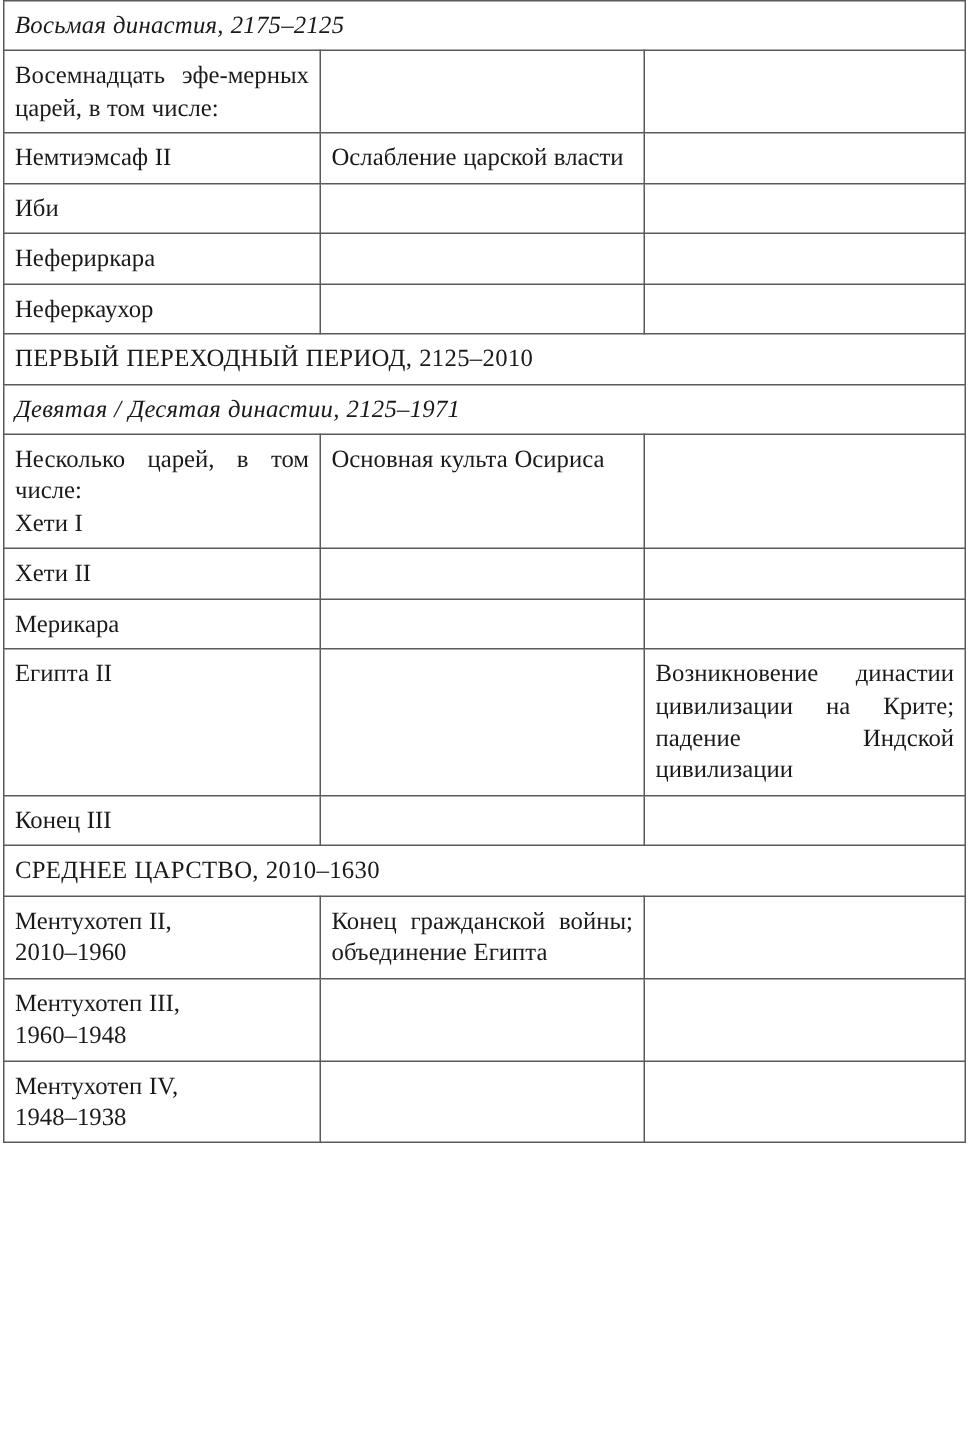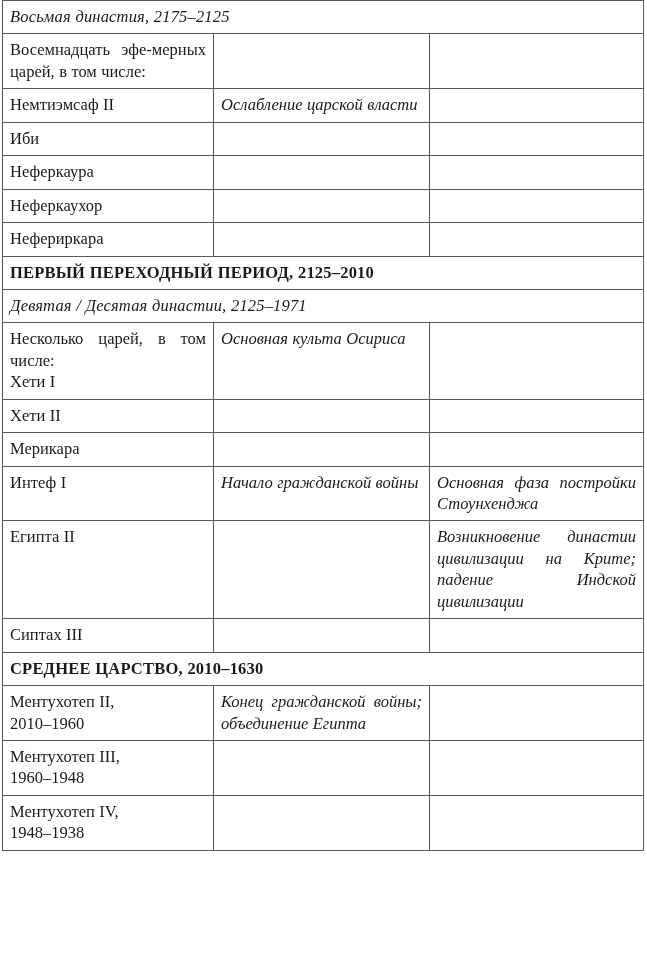--- a/index.html
+++ b/index.html
@@ -47,36 +47,35 @@
     font-size: 16.5px;
     letter-spacing: 0.01em;
     padding-top: 5px;
     padding-bottom: 5px;
     white-space: nowrap;
   }
 
   
   td.period-band {
     text-align: center;
-    font-weight: bold;
+    font-weight: normal;
     font-size: 16.5px;
     letter-spacing: 0.012em;
     padding-top: 6px;
     padding-bottom: 6px;
     white-space: nowrap;
   }
 
   td.ruler-cell {
     text-align: justify;
     text-justify: inter-word;
   }
   td.event-cell {
     text-align: justify;
     text-justify: inter-word;
-    font-style: italic;
   }
   td.blank-cell { }
 </style>
 </head>
 <body>
 
 <table id="chronology-table">
   <colgroup>
     <col class="c1">
     <col class="c2">
@@ -95,31 +94,26 @@
         <td class="ruler-cell">Немтиэмсаф II</td>
         <td class="event-cell">Ослабление царской власти</td>
         <td class="event-cell blank-cell"></td>
       </tr>
       <tr>
         <td class="ruler-cell">Иби</td>
         <td class="event-cell blank-cell"></td>
         <td class="event-cell blank-cell"></td>
       </tr>
       <tr>
-        <td class="ruler-cell">Неферкаура</td>
+        <td class="ruler-cell">Нефериркара</td>
         <td class="event-cell blank-cell"></td>
         <td class="event-cell blank-cell"></td>
       </tr>
       <tr>
         <td class="ruler-cell">Неферкаухор</td>
-        <td class="event-cell blank-cell"></td>
-        <td class="event-cell blank-cell"></td>
-      </tr>
-      <tr>
-        <td class="ruler-cell">Нефериркара</td>
         <td class="event-cell blank-cell"></td>
         <td class="event-cell blank-cell"></td>
       </tr>
       <tr>
         <td colspan="3" class="period-band">ПЕРВЫЙ ПЕРЕХОДНЫЙ ПЕРИОД, 2125–2010</td>
       </tr>
       <tr>
         <td colspan="3" class="dynasty-band">Девятая / Десятая династии, 2125–1971</td>
       </tr>
       <tr>
@@ -131,31 +125,26 @@
         <td class="ruler-cell">Хети II</td>
         <td class="event-cell blank-cell"></td>
         <td class="event-cell blank-cell"></td>
       </tr>
       <tr>
         <td class="ruler-cell">Мерикара</td>
         <td class="event-cell blank-cell"></td>
         <td class="event-cell blank-cell"></td>
       </tr>
       <tr>
-        <td class="ruler-cell">Интеф I</td>
-        <td class="event-cell">Начало гражданской войны</td>
-        <td class="event-cell">Основная фаза постройки Стоунхенджа</td>
-      </tr>
-      <tr>
         <td class="ruler-cell">Египта II</td>
         <td class="event-cell blank-cell"></td>
         <td class="event-cell">Возникновение династии цивилизации на Крите; падение Индской цивилизации</td>
       </tr>
       <tr>
-        <td class="ruler-cell">Сиптах III</td>
+        <td class="ruler-cell">Конец III</td>
         <td class="event-cell blank-cell"></td>
         <td class="event-cell blank-cell"></td>
       </tr>
       <tr>
         <td colspan="3" class="period-band">СРЕДНЕЕ ЦАРСТВО, 2010–1630</td>
       </tr>
       <tr>
         <td class="ruler-cell">Ментухотеп II,<br>2010–1960</td>
         <td class="event-cell">Конец гражданской войны; объединение Египта</td>
         <td class="event-cell blank-cell"></td>

